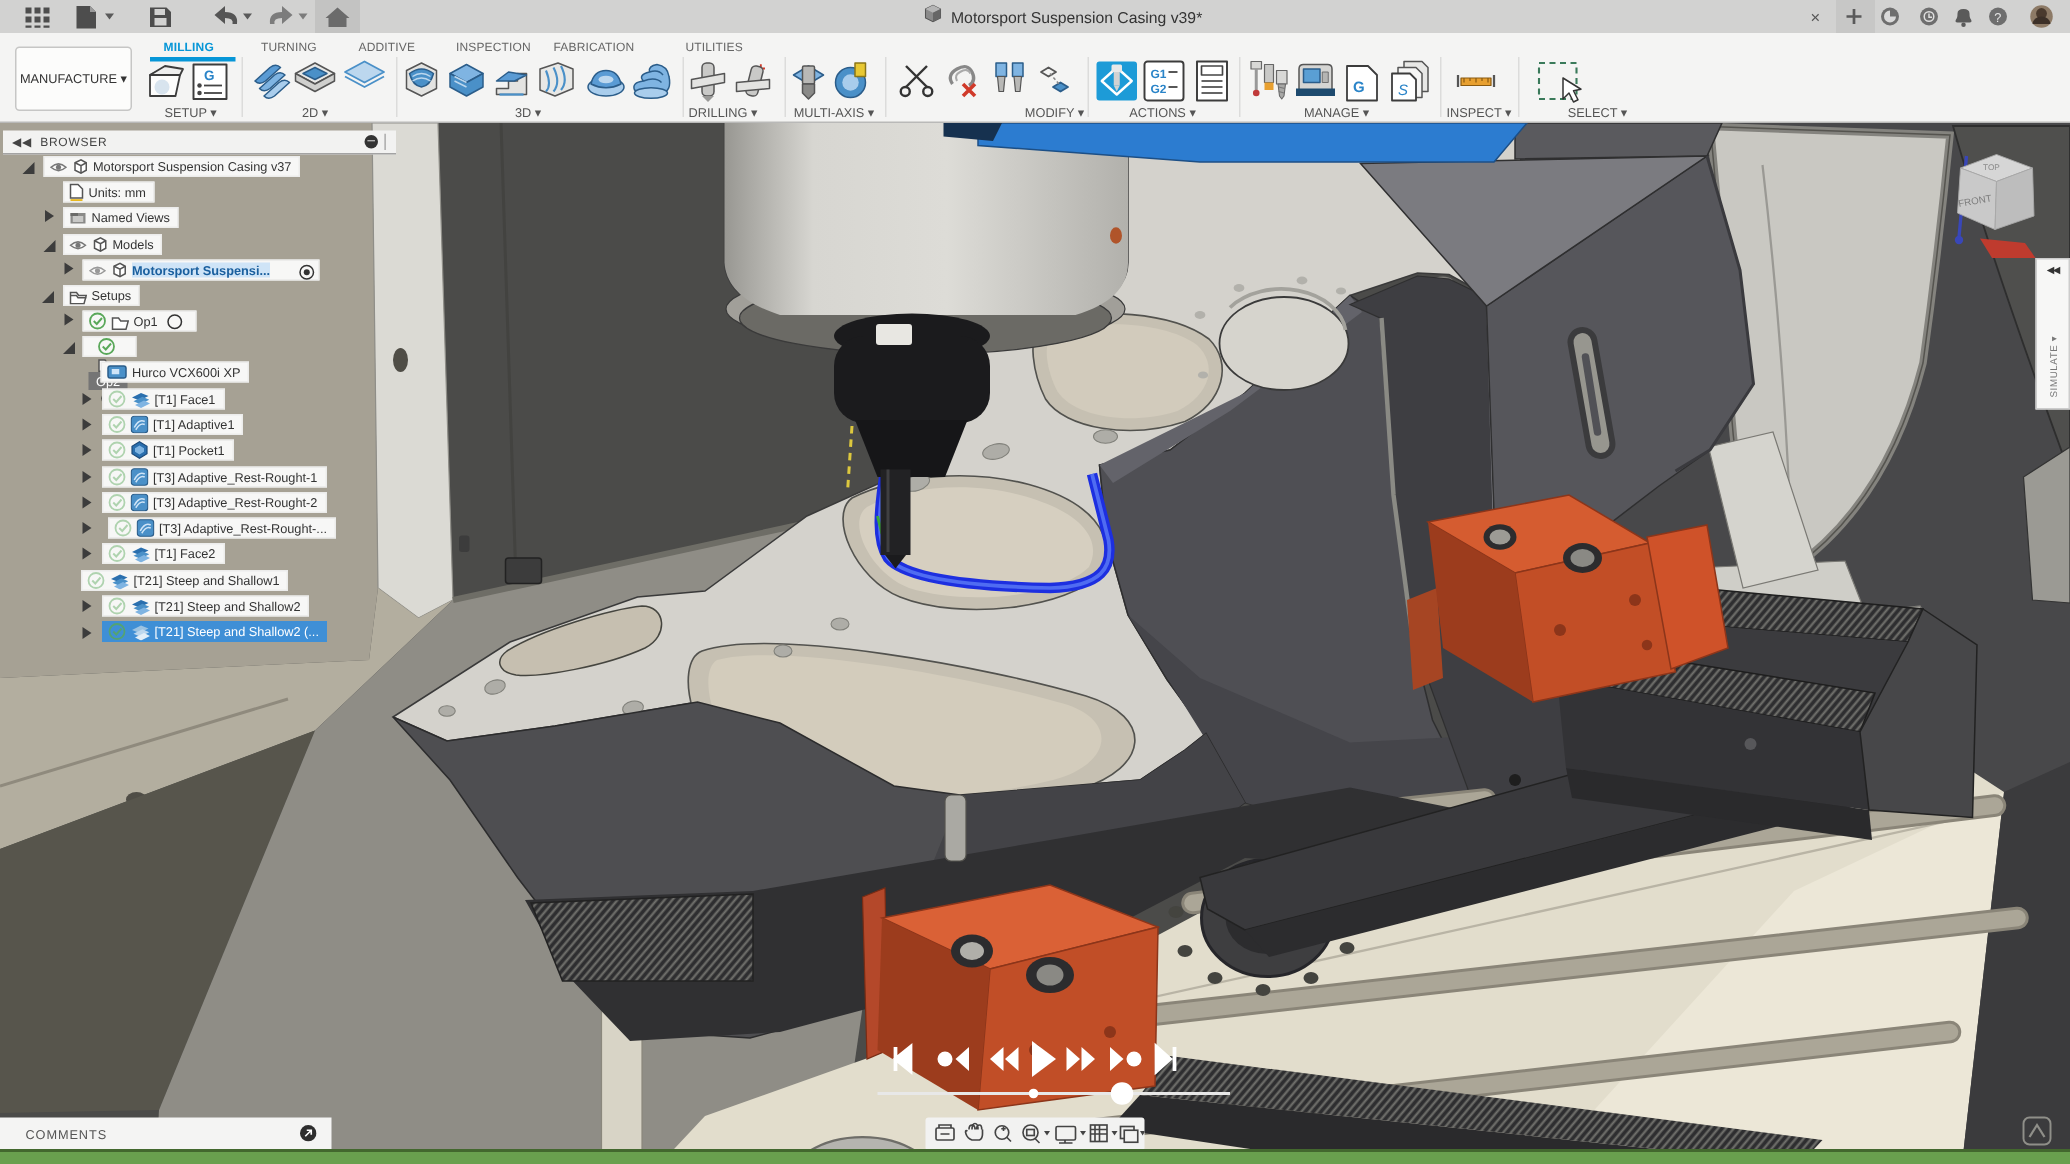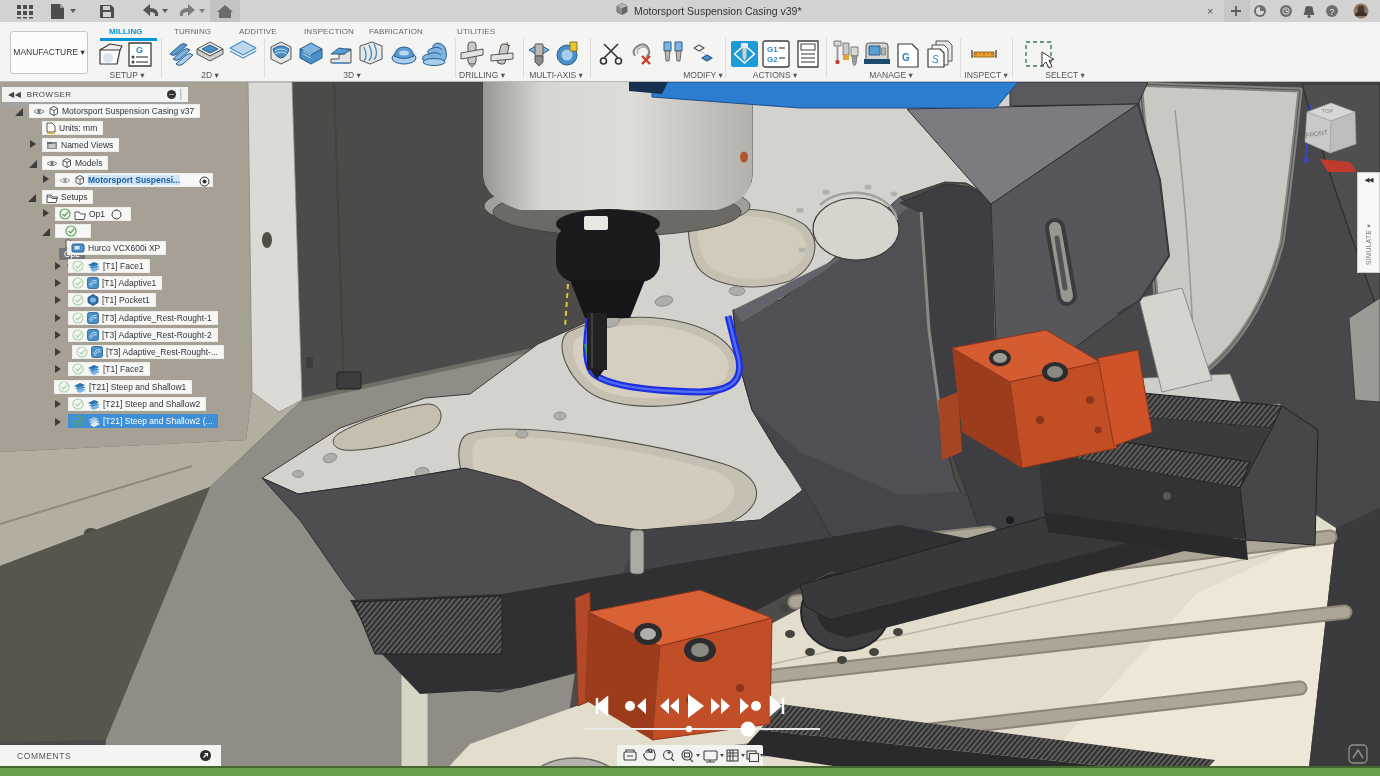--- a/index.html
+++ b/index.html
@@ -451,21 +451,21 @@
         <rect x="3" y="8" width="20" height="5" fill="#e8a030" stroke="#8a5a10" stroke-width="0.8"></rect>
         <path d="M5,8 v3 M9,8 v2 M13,8 v3 M17,8 v2 M21,8 v3" stroke="#8a5a10" stroke-width="0.8"></path>
       </g>
 
       <rect x="1026" y="20" width="25" height="24" fill="none" stroke="#3a7a5a" stroke-width="1.4" stroke-dasharray="4,3"></rect>
       <path d="M1042,30 l0,14 4,-4 3,6 3,-1.5 -3,-6 5,-1 Z" fill="#fff" stroke="#333" stroke-width="1"></path>
       </g>
     </svg>
   </div>
   <div id="browser" style="position:absolute;left:0;top:87px;width:230px;height:350px;">
-    <div style="position:absolute;left:2px;top:0;width:186px;height:15px;background:#f2f2f1;border-bottom:5px solid #a3a3a3;display:flex;align-items:center;">
+    <div style="position:absolute;left:2px;top:0;width:262px;height:15px;background:#f2f2f1;border-bottom:1px solid #a3a3a3;display:flex;align-items:center;">
       <span style="font-size:8px;color:#444;margin-left:6px;letter-spacing:0.5px;">◀◀&nbsp; BROWSER</span>
       <span style="position:absolute;right:12px;top:3px;width:9px;height:9px;background:#333;border-radius:50%;color:#fff;font-size:7px;text-align:center;line-height:9px;">─</span>
       <span style="position:absolute;right:4px;top:2px;color:#888;font-size:9px;">│</span>
     </div>
     <div class="tri trie" style="left:15px;top:21px;"></div>
     <div class="chip" style="left:29px;top:17px;">
       <svg class="ic" width="12" height="9">
           <path d="M1,4.5 Q6,0 11,4.5 Q6,9 1,4.5Z" fill="none" stroke="#777" stroke-width="1"></path>
           <circle cx="6" cy="4.5" r="1.7" fill="#777"></circle>
         </svg>

